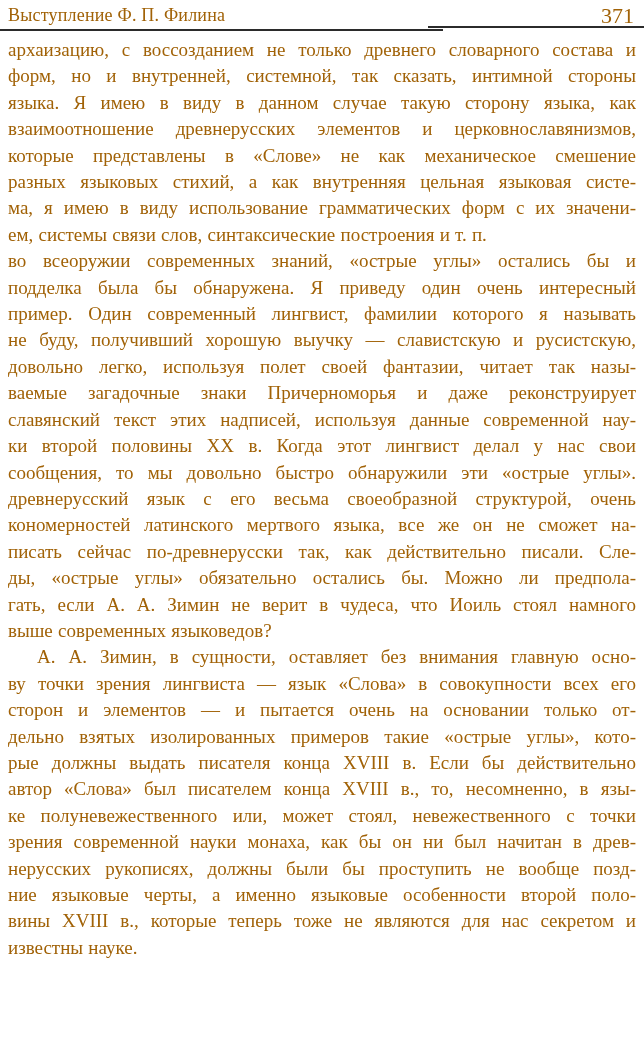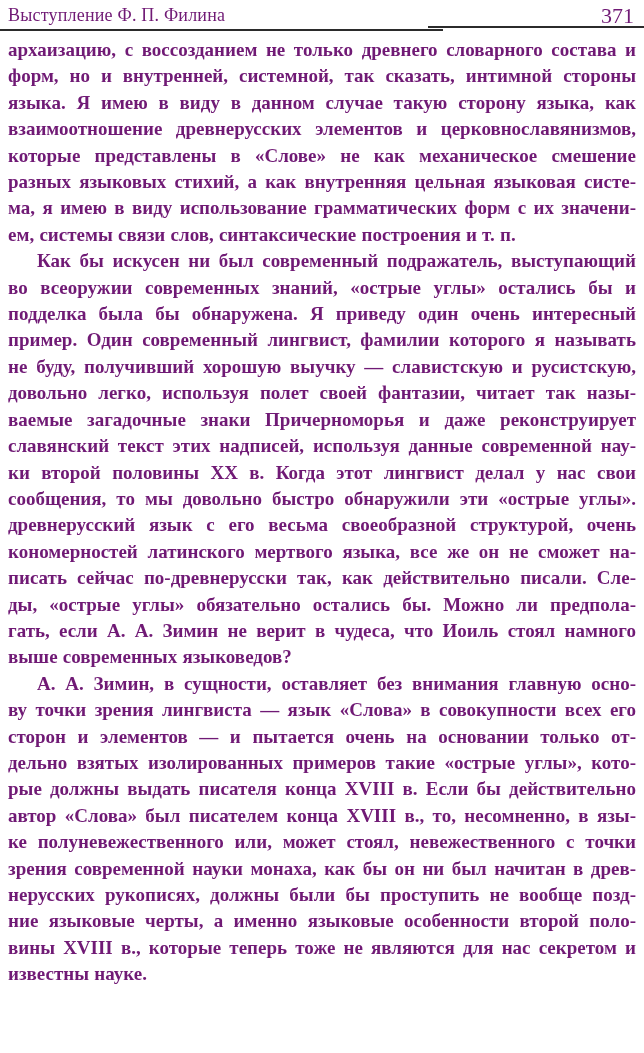--- a/index.html
+++ b/index.html
@@ -5,21 +5,21 @@
   html, body {
     margin: 0;
     padding: 0;
     background: #e8e8e8;
   }
   .page {
     position: relative;
     width: 644px;
     height: 1053px;
     background: #ffffff;
-    color: #701a75;
+    color: #a16207;
     font-family: "Liberation Serif", "DejaVu Serif", serif;
     overflow: hidden;
     margin: 0 auto;
   }
   .running-head {
     position: absolute;
     top: 3px;
     left: 8px;
     right: 8px;
     height: 26px;
@@ -54,21 +54,20 @@
     height: 2px;
     background: #2b2b2b;
   }
   .body-text {
     position: absolute;
     top: 37px;
     left: 8px;
     right: 8px;
     font-size: 19px;
     line-height: 26.4px;
-    font-weight: bold;
   }
   .paragraph {
     margin: 0;
   }
   .line {
     text-align: justify;
     text-align-last: justify;
     white-space: normal;
     word-spacing: 0.5px;
   }
@@ -97,21 +96,20 @@
         <div class="line">архаизацию, с воссозданием не только древнего словарного состава и</div>
         <div class="line">форм, но и внутренней, системной, так сказать, интимной стороны</div>
         <div class="line">языка. Я имею в виду в данном случае такую сторону языка, как</div>
         <div class="line">взаимоотношение древнерусских элементов и церковнославянизмов,</div>
         <div class="line">которые представлены в «Слове» не как механическое смешение</div>
         <div class="line">разных языковых стихий, а как внутренняя цельная языковая систе-</div>
         <div class="line">ма, я имею в виду использование грамматических форм с их значени-</div>
         <div class="line last">ем, системы связи слов, синтаксические построения и т. п.</div>
       </div>
       <div class="paragraph">
-        <div class="line indent">Как бы искусен ни был современный подражатель, выступающий</div>
         <div class="line">во всеоружии современных знаний, «острые углы» остались бы и</div>
         <div class="line">подделка была бы обнаружена. Я приведу один очень интересный</div>
         <div class="line">пример. Один современный лингвист, фамилии которого я называть</div>
         <div class="line">не буду, получивший хорошую выучку — славистскую и русистскую,</div>
         <div class="line">довольно легко, используя полет своей фантазии, читает так назы-</div>
         <div class="line">ваемые загадочные знаки Причерноморья и даже реконструирует</div>
         <div class="line">славянский текст этих надписей, используя данные современной нау-</div>
         <div class="line">ки второй половины XX в. Когда этот лингвист делал у нас свои</div>
         <div class="line">сообщения, то мы довольно быстро обнаружили эти «острые углы».</div>
         <div class="line">древнерусский язык с его весьма своеобразной структурой, очень</div>

